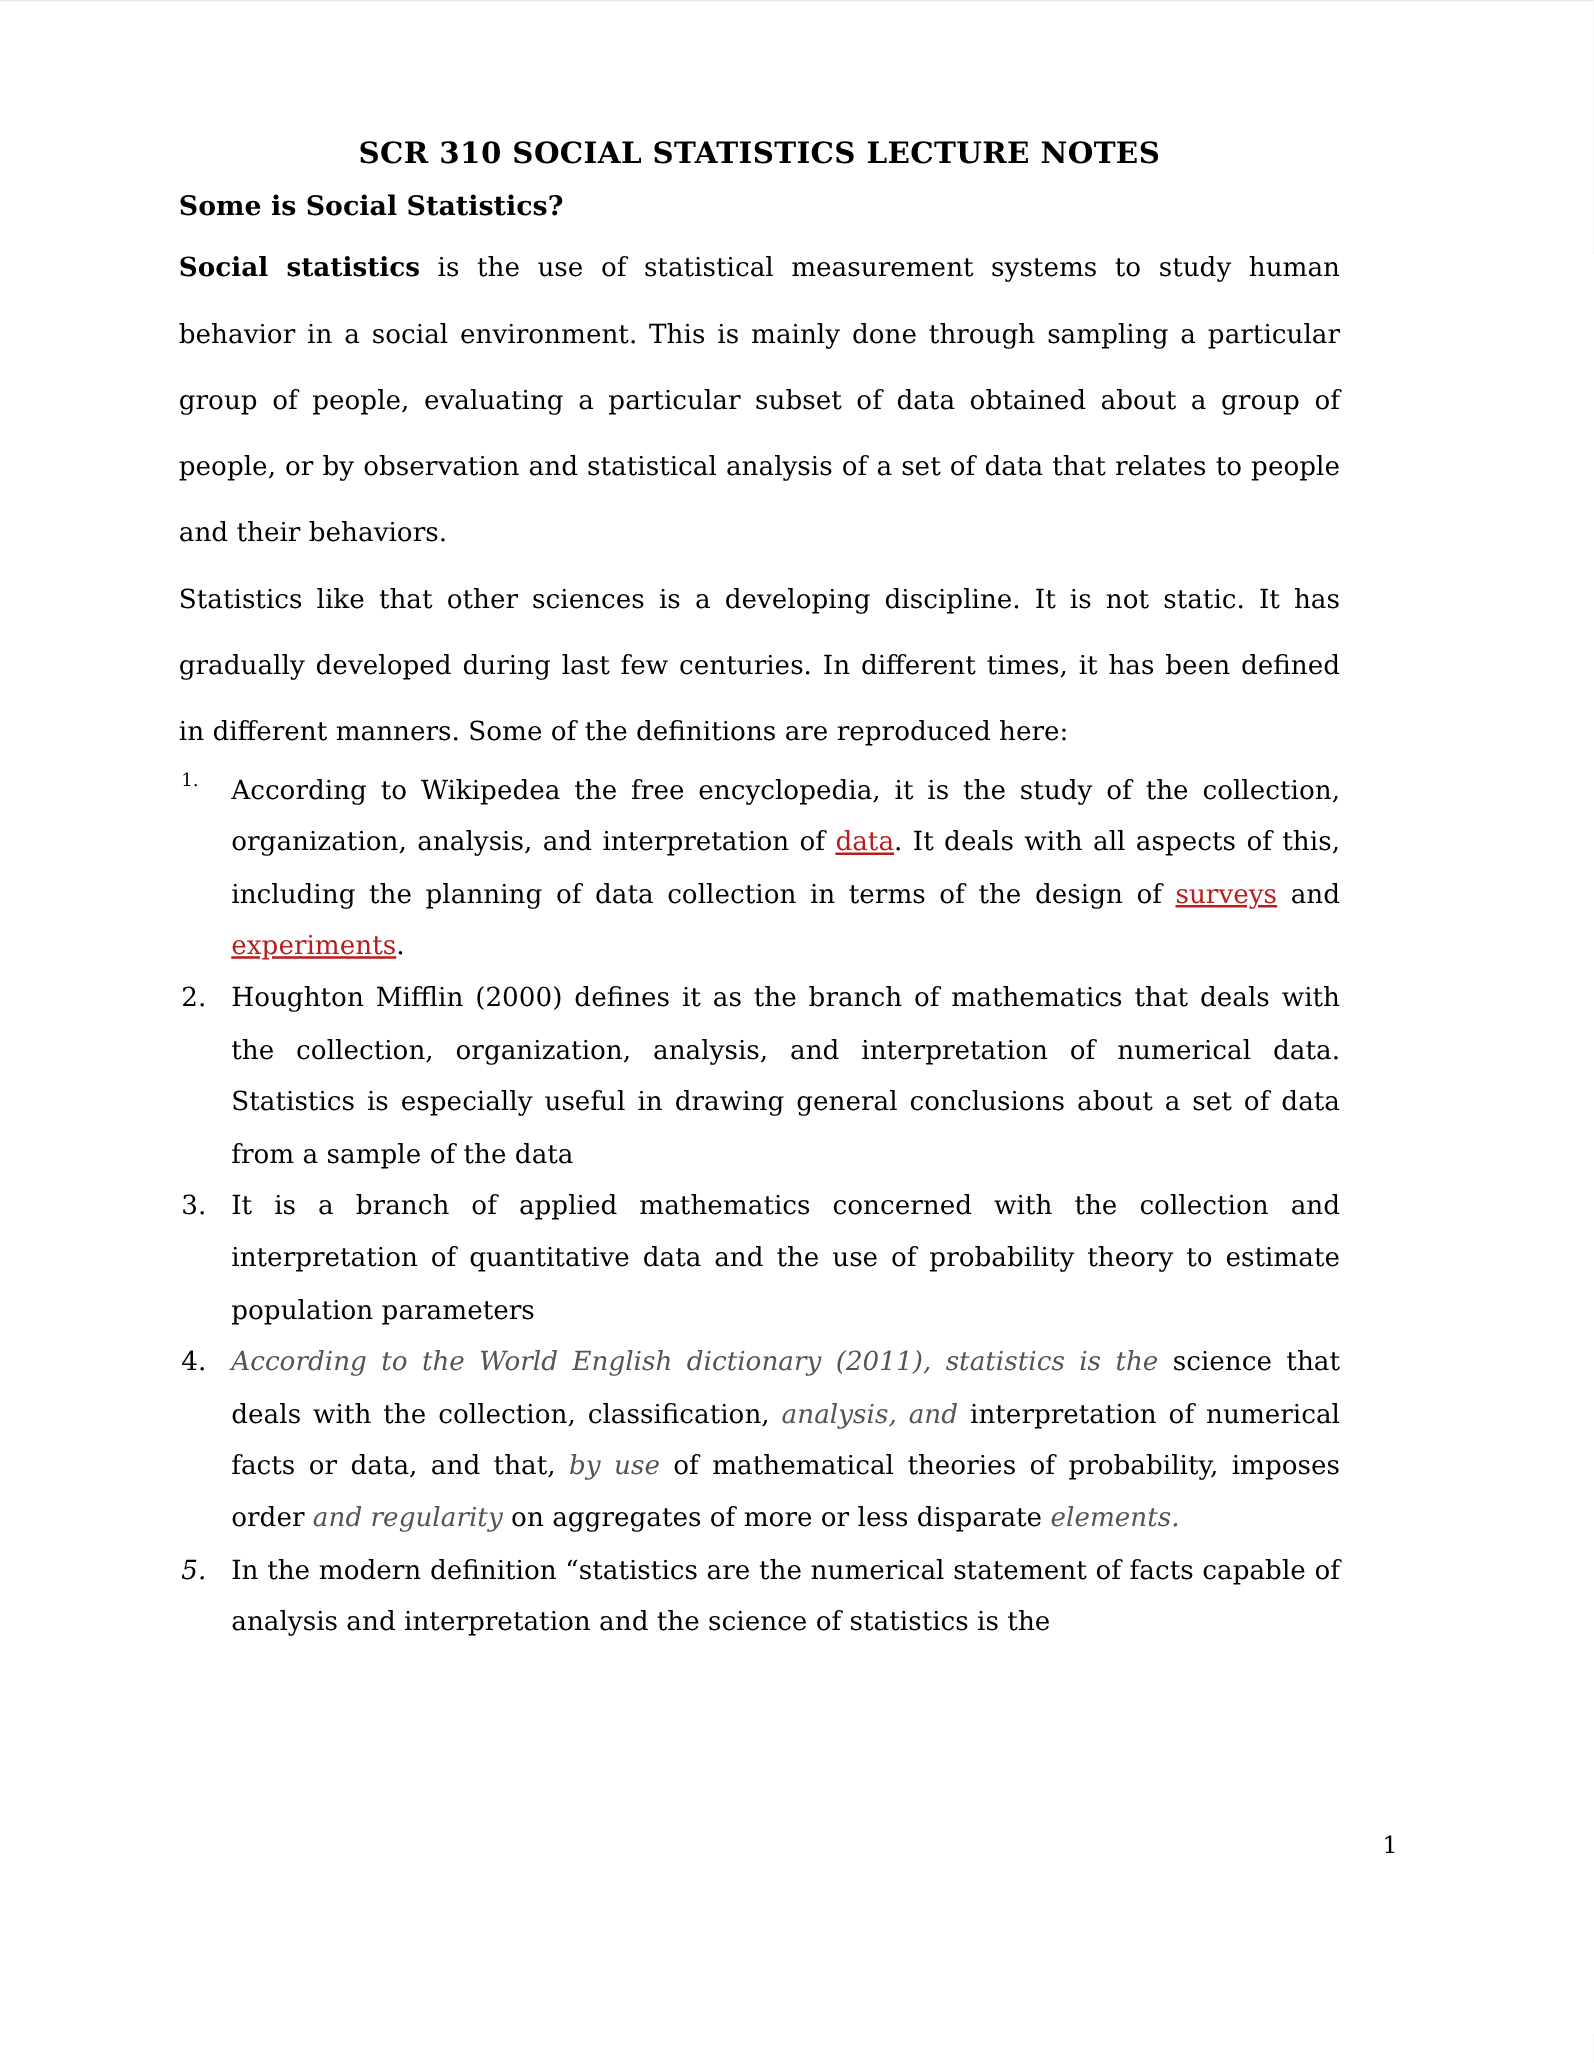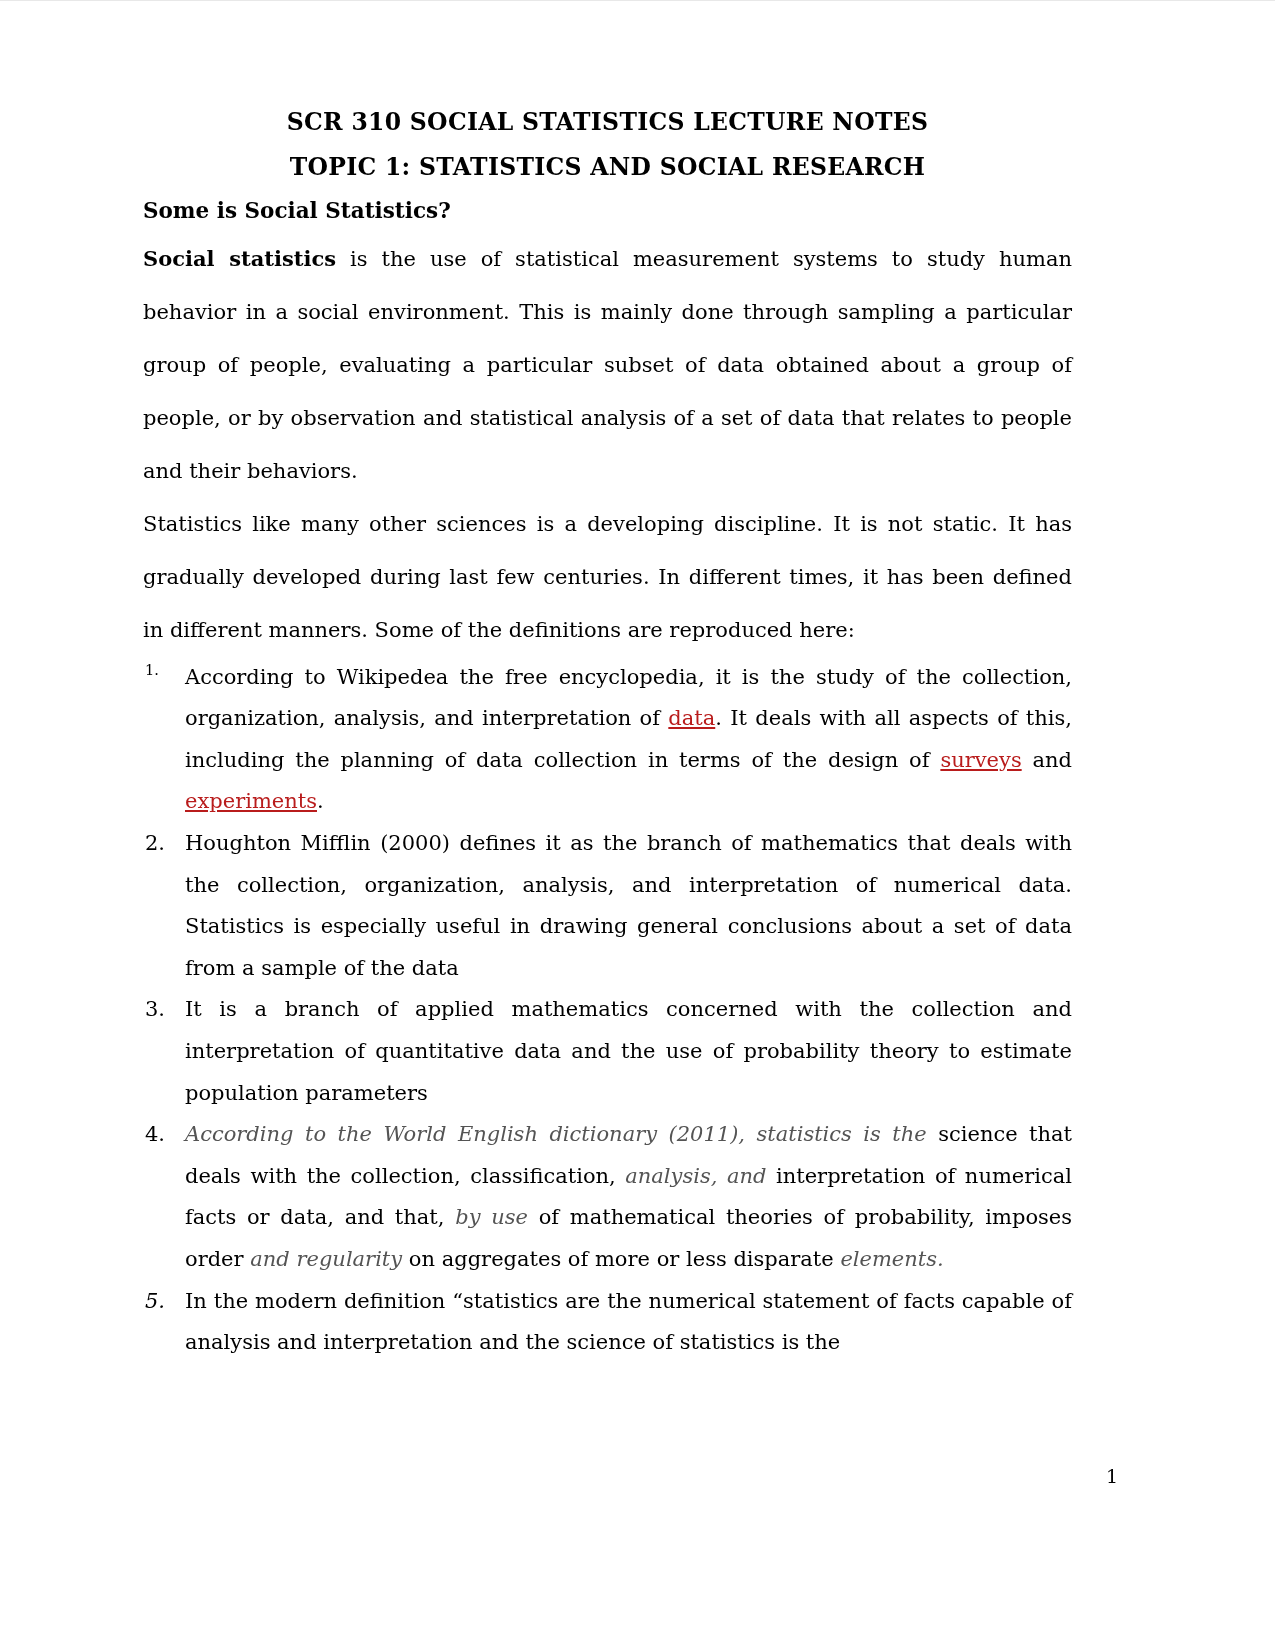--- a/index.html
+++ b/index.html
@@ -75,28 +75,27 @@
     line-height:26px;
   }
 </style>
 </head>
 <body>
 
 <div class="page">
   <div class="content">
 
     <h1 class="doc-title">SCR 310 SOCIAL STATISTICS LECTURE NOTES</h1>
-    <h1 class="doc-title">TOPIC 1: STATISTICS AND SOCIAL RESEARCH</h1>
 
     <h2 class="heading">Some is Social Statistics?</h2>
 
     <p class="para"><b>Social statistics</b><span> is the use of statistical measurement systems to study human behavior in a social environment. This is mainly done through sampling a particular group of people, evaluating a particular subset of data obtained about a group of people, or by observation and statistical analysis of a set of data that relates to people and their behaviors.</span></p>
 
 
-    <p class="para">Statistics like many other sciences is a developing discipline. It is not static. It has gradually developed during last few centuries. In different times, it has been defined in different manners. Some of the definitions are reproduced here:</p>
+    <p class="para">Statistics like that other sciences is a developing discipline. It is not static. It has gradually developed during last few centuries. In different times, it has been defined in different manners. Some of the definitions are reproduced here:</p>
 
     <div class="list-item">
       <span class="marker sup">1.</span>
       <div class="li-body"><span>According to Wikipedea the free encyclopedia, it is the study of the collection, organization, analysis, and interpretation of </span><a class="doclink">data</a><span>. It deals with all aspects of this, including the planning of data collection in terms of the design of </span><a class="doclink">surveys</a><span> and </span><a class="doclink">experiments</a><span>.</span></div>
     </div>
 
     <div class="list-item">
       <span class="marker">2.</span>
       <div class="li-body">Houghton Mifflin (2000) defines it as the branch of mathematics that deals with the collection, organization, analysis, and interpretation of numerical data. Statistics is especially useful in drawing general conclusions about a set of data from a sample of the data</div>
     </div>

